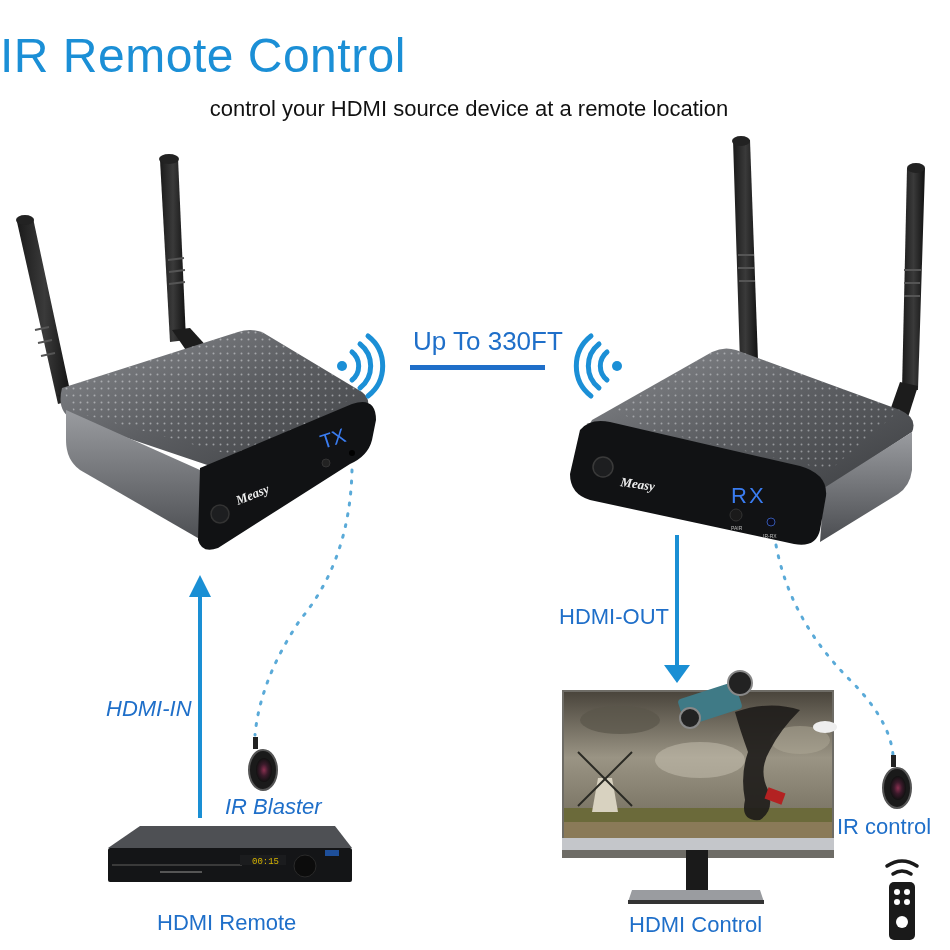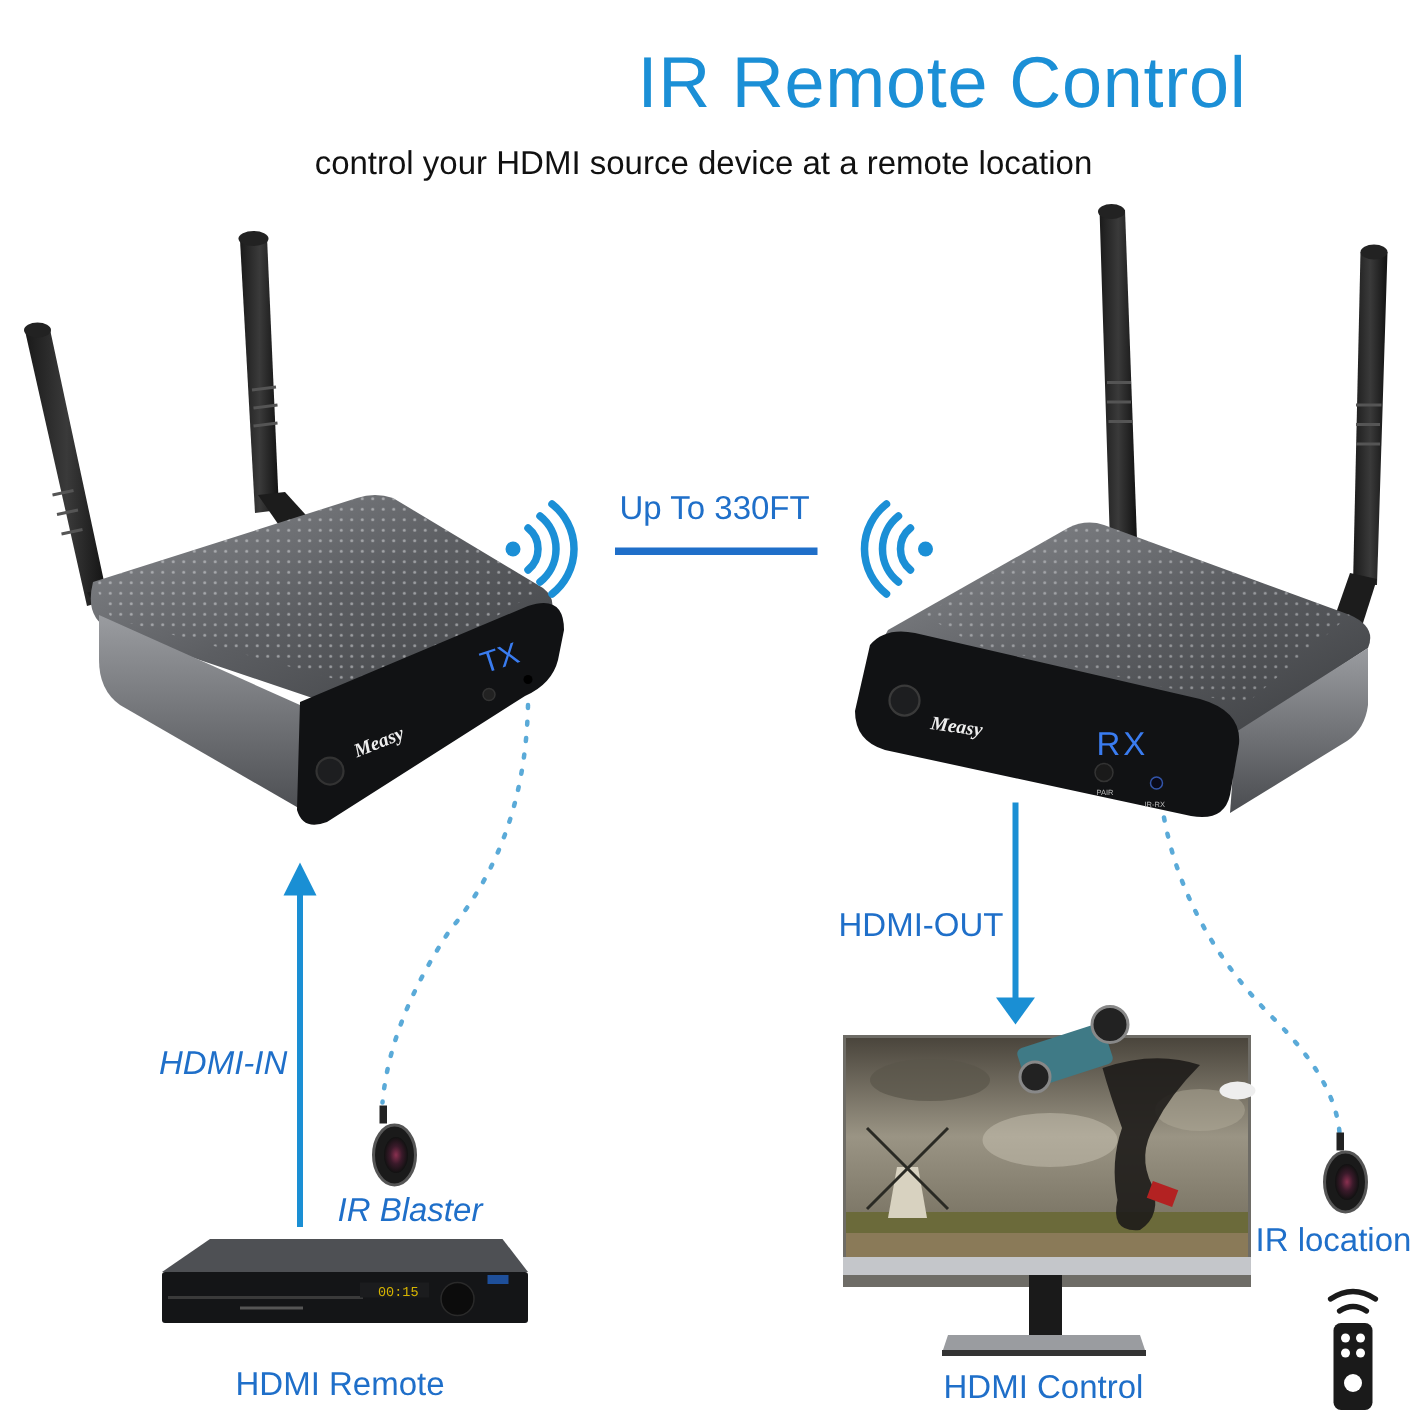--- a/index.html
+++ b/index.html
@@ -1,21 +1,21 @@
 <!DOCTYPE html>
 <html><head>
 <meta charset="utf-8">
 <style>
   html, body { margin:0; padding:0; background:#ffffff; }
   body { width:950px; height:950px; position:relative; overflow:hidden; font-family:"Liberation Sans", "DejaVu Sans", sans-serif; }
   .abs { position:absolute; }
-  .title { left:0; width:831px; top:28px; text-align:right; font-size:48px; color:#1b8fd6; letter-spacing:0.5px; }
+  .title { left:0; width:831px; top:28px; text-align:left; font-size:48px; color:#1b8fd6; letter-spacing:0.5px; }
   .subtitle { left:0; width:938px; top:96px; text-align:center; font-size:22px; color:#111; }
   .lbl { color:#1f6fc9; font-size:22px; white-space:nowrap; }
-  .range-lbl { left:413px; top:326px; font-size:22px; color:#1f6fc9; }
+  .range-lbl { left:413px; top:326px; font-size:26px; color:#1f6fc9; }
   .range-line { left:410px; top:365px; width:135px; height:5px; background:#1f6fc9; }
 </style>
 </head>
 <body>
 
 <div class="abs title">IR Remote Control</div>
 <div class="abs subtitle">control your HDMI source device at a remote location</div>
 
 <svg class="abs" style="left:0;top:0" width="950" height="950" viewBox="0 0 950 950">
   <defs>
@@ -200,15 +200,15 @@
     <circle cx="902" cy="922" r="6" fill="#fff"></circle>
   </g>
 </svg>
 
 <div class="abs range-lbl">Up To 330FT</div>
 <div class="abs range-line"></div>
 
 <div class="abs lbl" style="left:106px;top:696px;font-style:italic;">HDMI-IN</div>
 <div class="abs lbl" style="left:559px;top:604px;text-align:center;">HDMI-OUT</div>
 <div class="abs lbl" style="left:225px;top:794px;font-style:italic;">IR Blaster</div>
-<div class="abs lbl" style="left:837px;top:814px;">IR location</div>
+<div class="abs lbl" style="left:837px;top:814px;">IR control</div>
 <div class="abs lbl" style="left:157px;top:910px;">HDMI Remote</div>
 <div class="abs lbl" style="left:629px;top:912px;">HDMI Control</div>
 
 </body></html>

